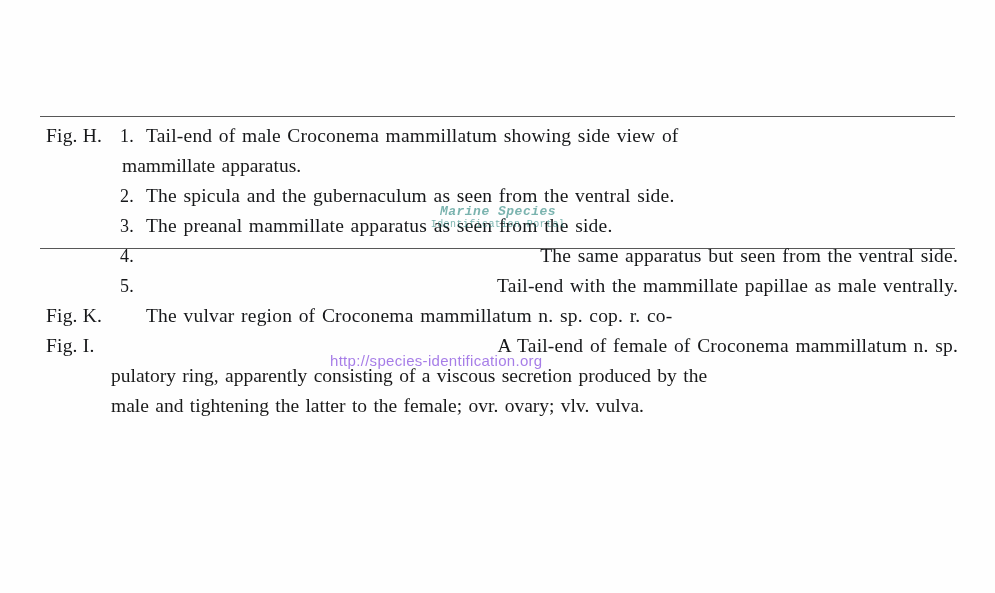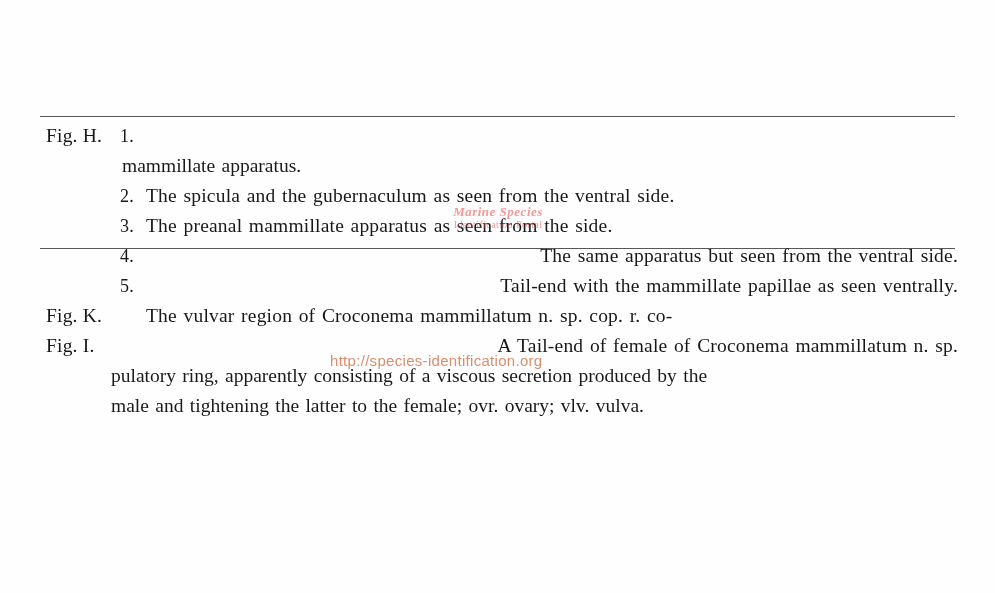--- a/index.html
+++ b/index.html
@@ -88,43 +88,43 @@
   .indent-1 { margin-left: 76px; }
   .indent-2 { margin-left: 65px; }
 
   
   .watermark-logo {
     position: absolute;
     left: 398px;
     top: 205px;
     width: 200px;
     text-align: center;
-    color: #ef4444;
+    color: #0f766e;
     opacity: 0.55;
-    font-family: Liberation Serif, serif;
+    font-family: Liberation Mono, monospace;
     pointer-events: none;
     user-select: none;
   }
   .watermark-logo .wm-main {
     font-size: 13px;
     letter-spacing: 0.5px;
     font-style: italic;
     font-weight: bold;
     line-height: 14px;
   }
   .watermark-logo .wm-sub {
     font-size: 10px;
     letter-spacing: 0.4px;
     line-height: 11px;
   }
   .watermark-url {
     position: absolute;
     left: 330px;
     top: 352px;
-    color: #c2410c;
+    color: #6d28d9;
     opacity: 0.6;
     font-family: "Liberation Sans", sans-serif;
     font-size: 15px;
     letter-spacing: 0.3px;
     pointer-events: none;
     user-select: none;
   }
 </style>
 </head>
 <body>
@@ -132,20 +132,21 @@
 <div id="page">
 
   <div class="rule top"></div>
   <div class="rule middle"></div>
 
   <div class="caption-block">
 
     <div class="cap-line">
       <span class="fig-label">Fig. H.</span>
       <span class="num-label">1.</span>
+      <span class="cap-text">Tail-end of male Croconema mammillatum showing side view of</span>
     </div>
     <div class="cont-line indent-1">mammillate apparatus.</div>
 
     <div class="cap-line">
       <span class="fig-label blank"></span>
       <span class="num-label">2.</span>
       <span class="cap-text">The spicula and the gubernaculum as seen from the ventral side.</span>
     </div>
 
     <div class="cap-line">
@@ -156,21 +157,21 @@
 
     <div class="cap-line">
       <span class="fig-label blank"></span>
       <span class="num-label">4.</span>
       <span class="cap-text nojust">The same apparatus but seen from the ventral side.</span>
     </div>
 
     <div class="cap-line">
       <span class="fig-label blank"></span>
       <span class="num-label">5.</span>
-      <span class="cap-text nojust">Tail-end with the mammillate papillae as seen ventrally.</span>
+      <span class="cap-text nojust">Tail-end with the mammillate papillae as male ventrally.</span>
     </div>
 
     <div class="cap-line">
       <span class="fig-label">Fig. K.</span>
       <span class="num-label blank"></span>
       <span class="cap-text">The vulvar region of Croconema mammillatum n. sp. cop. r. co-</span>
     </div>
 
     <div class="cap-line">
       <span class="fig-label">Fig. I.</span>

